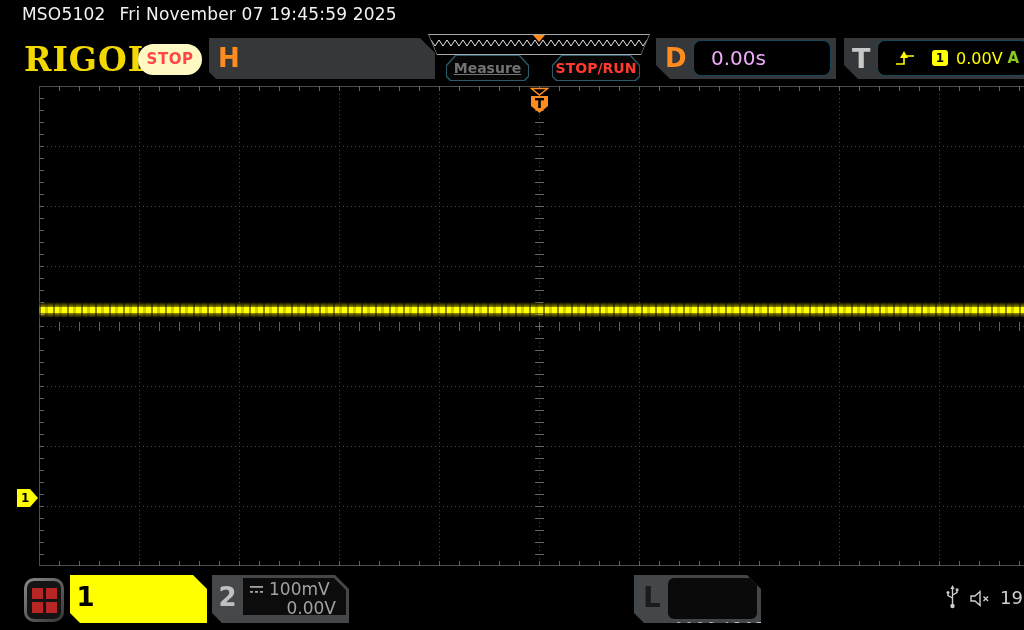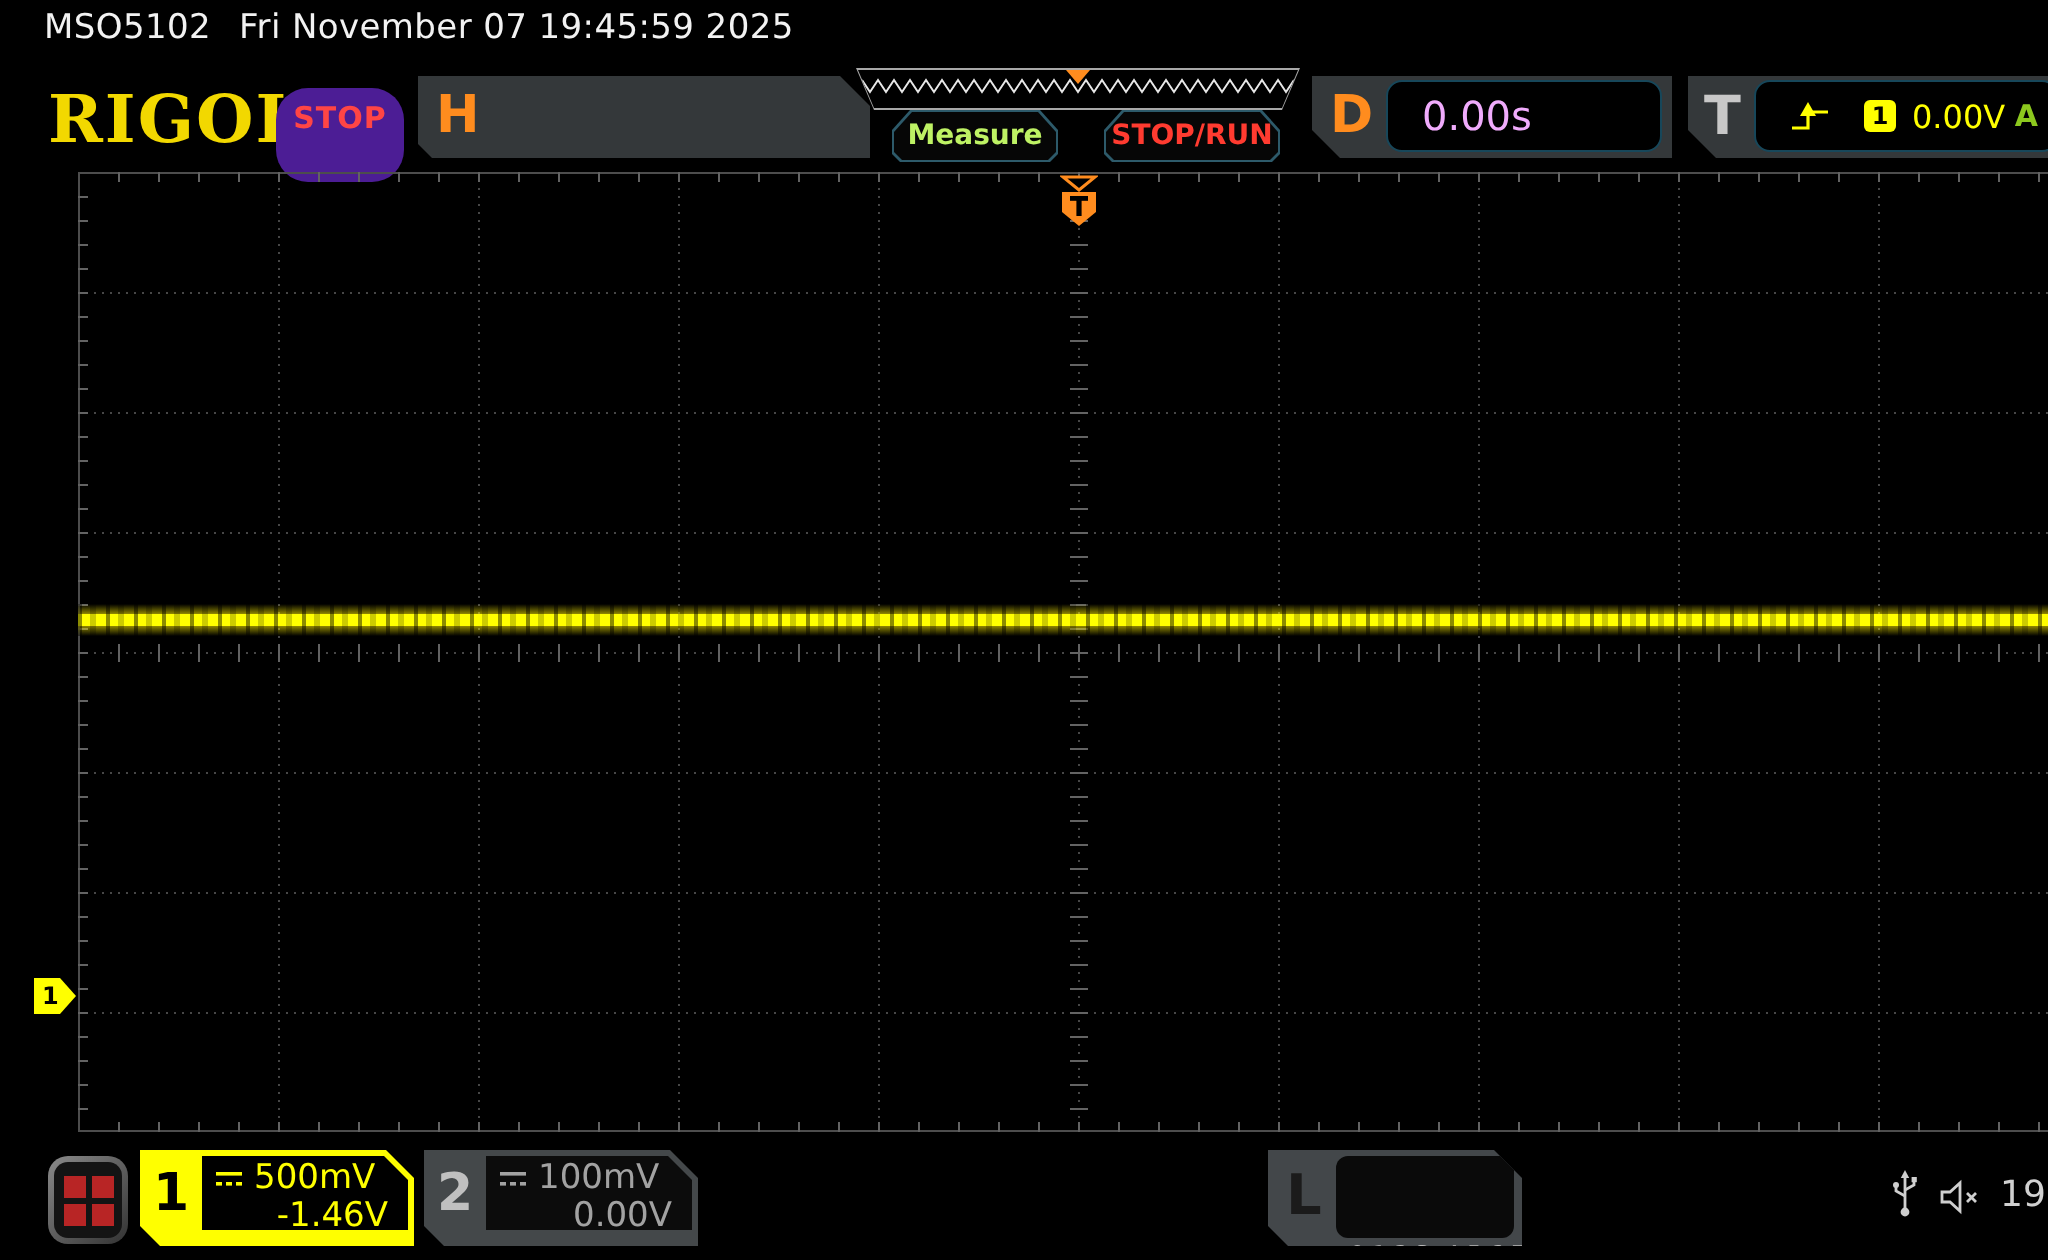--- a/index.html
+++ b/index.html
@@ -8,21 +8,21 @@
   .abs { position:absolute; }
   #stage { position:relative; width:1024px; height:630px; background:#000;margin-left:16px; }
 
   
   #topbar { left:6px; top:4px; color:#f2f2f2; font-size:17px; letter-spacing:.2px; }
   #topbar .model { margin-right:14px; }
 
   
   #brand { left:8px; top:40px; color:#f2d800; font-family:"DejaVu Serif","Liberation Serif",serif;
            font-weight:bold; font-size:33px; letter-spacing:1px; }
-  #runstate { left:122px; top:44px; width:64px; height:47px; background:#4c1d95; border-radius:16px;
+  #runstate { left:122px; top:44px; width:64px; height:31px; background:#fef9c3; border-radius:16px;
               color:var(--stop-red,#ff4545); font-weight:bold; font-size:15px; text-align:center;
               line-height:31px; letter-spacing:.5px; }
 
   .hwbox { background:#34383a; }
   .hwbox .biglabel { font-weight:bold; font-size:26px; line-height:41px; }
   .innerbox { position:absolute; background:#000; border:1px solid #17475a; border-radius:8px; }
 
   #hbox { left:193px; top:38px; width:226px; height:41px;
           clip-path:polygon(0 0, calc(100% - 15px) 0, 100% 15px, 100% 100%, 7px 100%, 0 calc(100% - 7px)); }
   #hbox .biglabel { position:absolute; left:9px; color:var(--accent-orange,#ff8c1e); }
@@ -39,21 +39,21 @@
             border-top:7px solid var(--accent-orange,#ff8c1e); z-index:2; }
 
   .chambtn { position:absolute; height:26px; background:#2d5a6a;
              clip-path:polygon(9px 0, calc(100% - 9px) 0, 100% 10px, 100% calc(100% - 4px),
                        calc(100% - 4px) 100%, 4px 100%, 0 calc(100% - 4px), 0 10px); }
   .chambtn .btn-in { position:absolute; inset:1px; background:#060606; text-align:center;
              font-weight:bold; font-size:14px; line-height:24px;
              clip-path:polygon(9px 0, calc(100% - 9px) 0, 100% 10px, 100% calc(100% - 4px),
                        calc(100% - 4px) 100%, 4px 100%, 0 calc(100% - 4px), 0 10px); }
   #measurebtn { left:430px; top:55px; width:83px; }
-  #measurebtn .btn-in { color:#bef264; }
+  #measurebtn .btn-in { color:#737373;text-decoration:underline; }
   #stoprunbtn { left:536px; top:55px; width:88px; }
   #stoprunbtn .btn-in { color:#ff3b30; }
 
   #dbox { left:640px; top:38px; width:180px; height:41px;
           clip-path:polygon(0 0,100% 0,100% 100%,14px 100%,0 calc(100% - 14px)); }
   #dbox .biglabel { position:absolute; left:9px; color:var(--accent-orange,#ff8c1e); }
   #dbox .innerbox { left:37px; top:2px; right:5px; bottom:3px; display:flex; align-items:center; }
   #delayval { color:#f0abfc; font-size:20px; padding-left:17px; }
 
   #tbox { left:828px; top:38px; width:190px; height:41px;
@@ -491,32 +491,20 @@
     <div class="n-in">
       <div class="sq"></div>
         <div class="sq"></div>
         <div class="sq"></div>
         <div class="sq"></div>
     </div>
   </div>
 
   <div class="abs chbadge" id="ch1badge">
     <div class="ch-num">1</div>
-    <div class="ch-in">
-      <div class="row1">
-        <svg width="15" height="11" viewBox="0 0 15 11">
-          <rect x="1" y="2" width="13" height="1.8" fill="#ffff00"></rect>
-          <rect x="1" y="7" width="3" height="1.8" fill="#ffff00"></rect>
-          <rect x="6" y="7" width="3" height="1.8" fill="#ffff00"></rect>
-          <rect x="11" y="7" width="3" height="1.8" fill="#ffff00"></rect>
-        </svg>
-        <span>500mV</span>
-      </div>
-      <div class="row2">-1.46V</div>
-    </div>
   </div>
 
   <div class="abs chbadge" id="ch2badge">
     <div class="ch-num">2</div>
     <div class="ch-in">
       <div class="row1">
         <svg width="15" height="11" viewBox="0 0 15 11">
           <rect x="1" y="2" width="13" height="1.8" fill="#a2a2a2"></rect>
           <rect x="1" y="7" width="3" height="1.8" fill="#a2a2a2"></rect>
           <rect x="6" y="7" width="3" height="1.8" fill="#a2a2a2"></rect>

